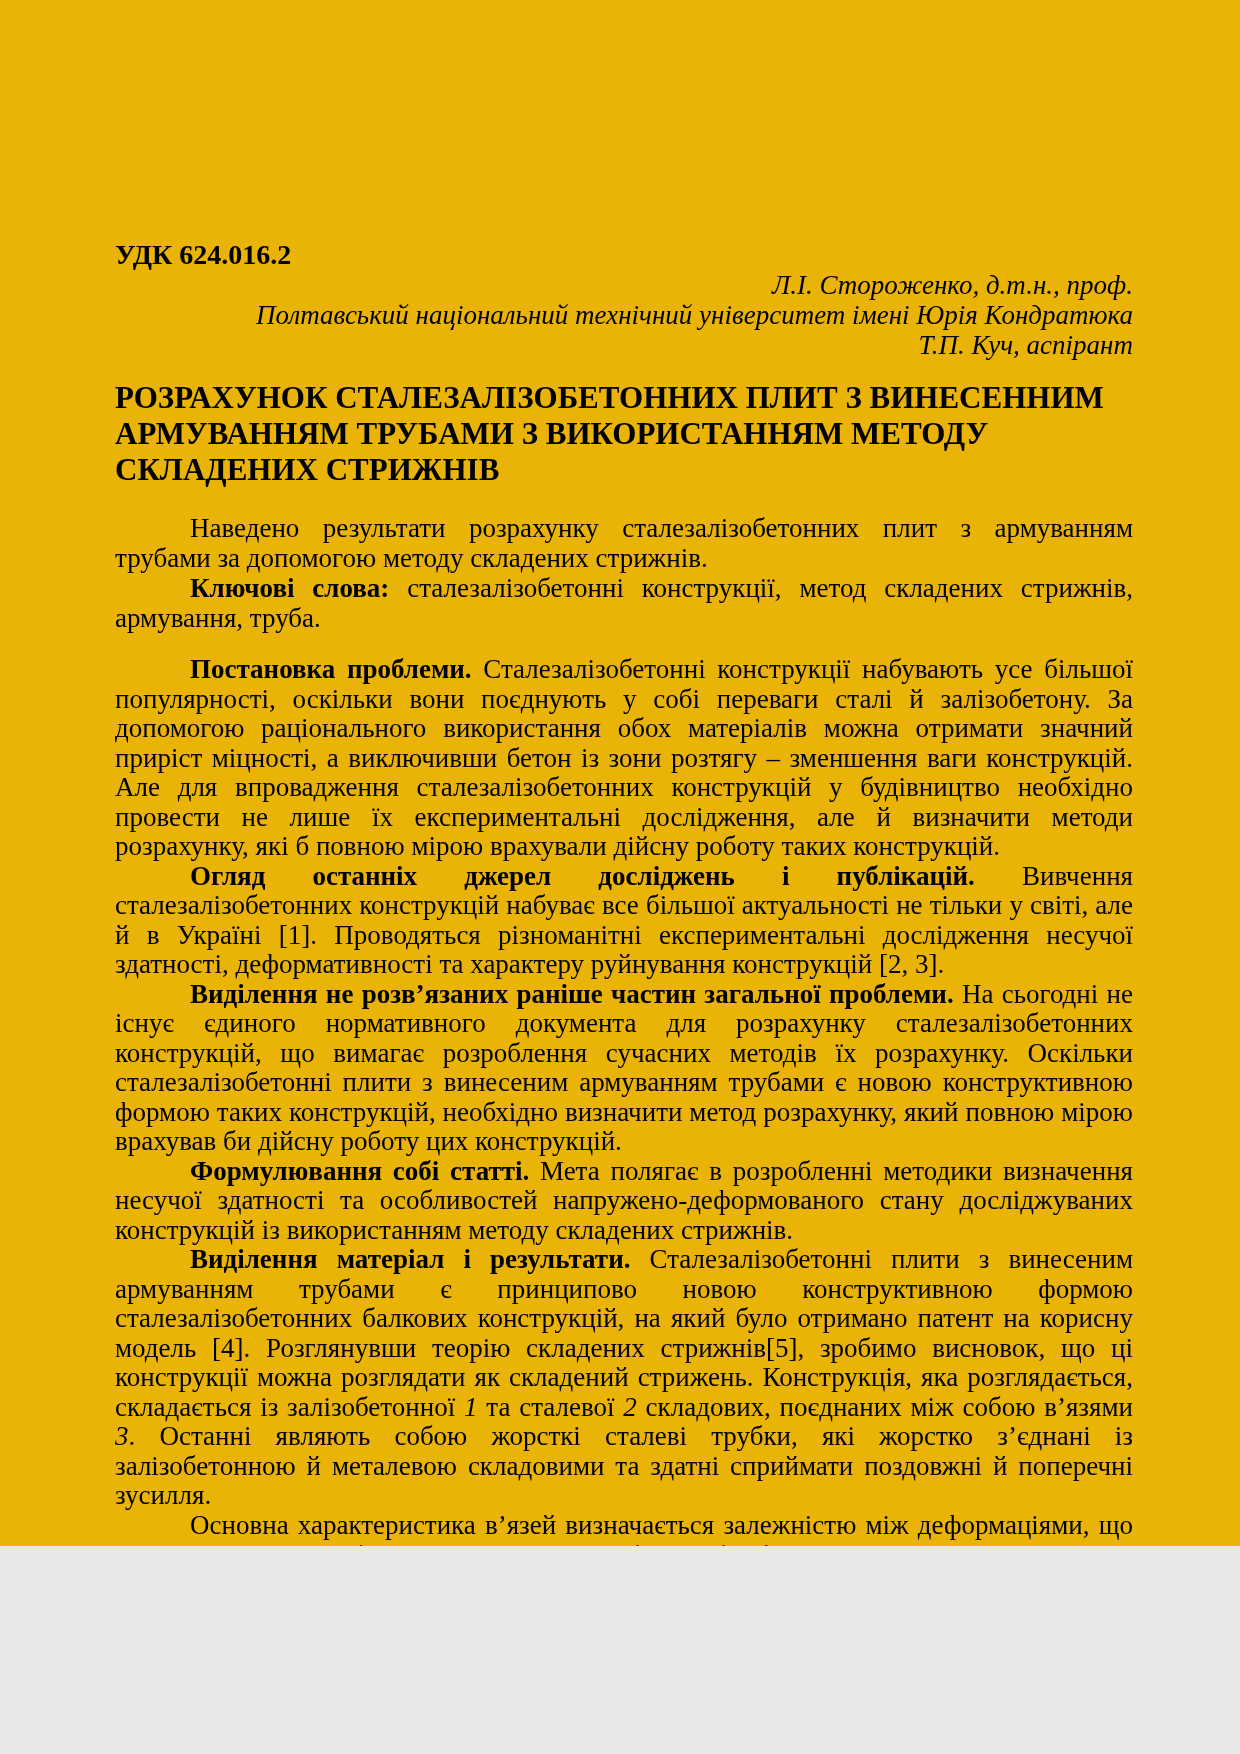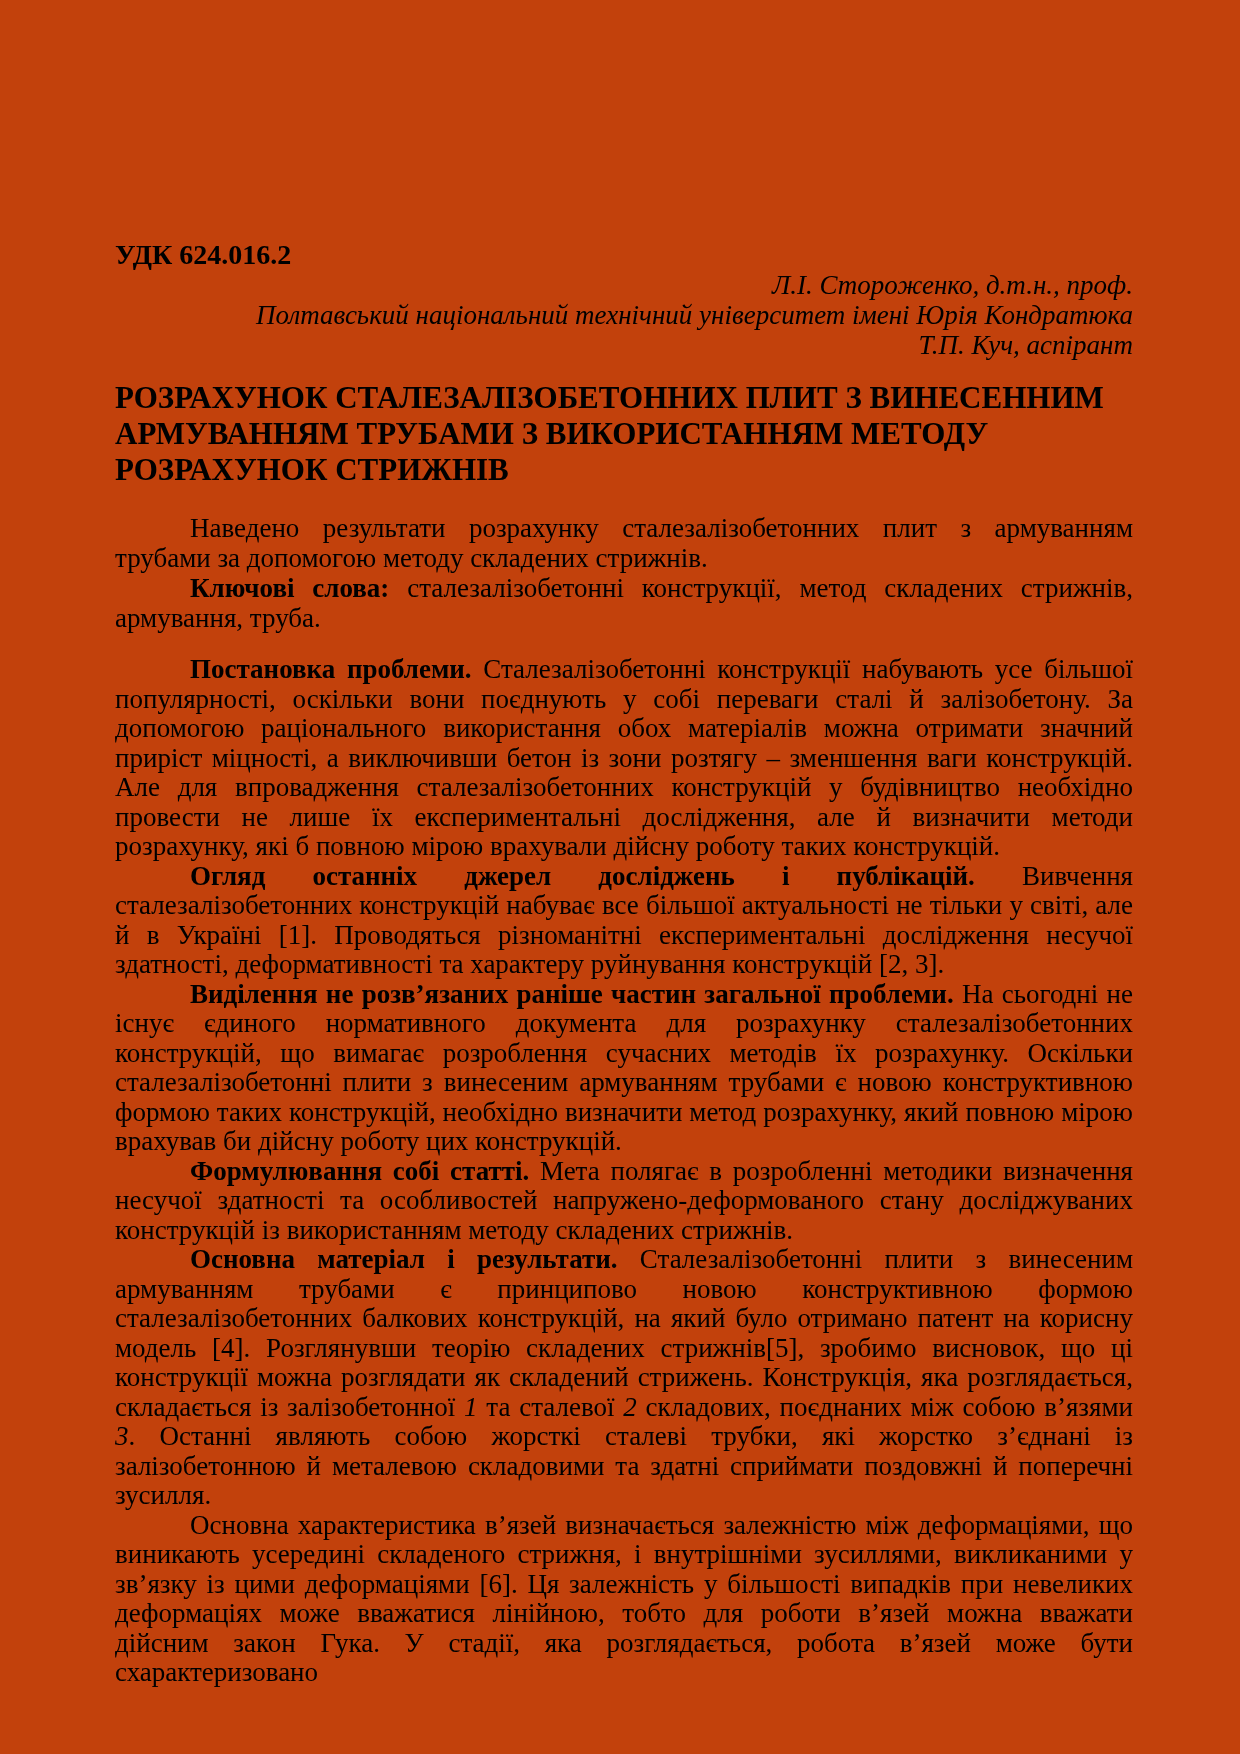--- a/index.html
+++ b/index.html
@@ -3,23 +3,23 @@
 <meta charset="utf-8">
 <style>
   html, body {
     margin: 0;
     padding: 0;
     background: #e8e8e8;
   }
   .page {
     position: relative;
     width: 1240px;
-    height: 1754px;
+    height: 1546px;
     margin: 0 auto;
-    background: #c2410c;
+    background: #eab308;
     color: #000000;
     font-family: "Liberation Serif", "DejaVu Serif", serif;
     box-sizing: border-box;
     padding: 240px 107px 4px 115px;
     overflow: hidden;
   }
   .udk {
     font-size: 28px;
     font-weight: bold;
     line-height: 30px;
@@ -73,21 +73,21 @@
 
   <div class="authors">
     <div>Л.І. Стороженко, д.т.н., проф.</div>
     <div>Полтавський національний технічний університет імені Юрія Кондратюка</div>
     <div>Т.П. Куч, аспірант</div>
   </div>
 
   <h1 class="title">
     <div>РОЗРАХУНОК СТАЛЕЗАЛІЗОБЕТОННИХ ПЛИТ З ВИНЕСЕННИМ</div>
     <div>АРМУВАННЯМ ТРУБАМИ З ВИКОРИСТАННЯМ МЕТОДУ</div>
-    <div>РОЗРАХУНОК СТРИЖНІВ</div>
+    <div>СКЛАДЕНИХ СТРИЖНІВ</div>
   </h1>
 
   <div class="abstract-block">
     <p>Наведено результати розрахунку сталезалізобетонних плит з армуванням трубами за допомогою методу складених стрижнів.</p>
     <p><span class="kw-label">Ключові слова:</span>
       <span>сталезалізобетонні конструкції, метод складених стрижнів, армування, труба.</span></p>
   </div>
 
   <div class="body-text">
 
@@ -96,20 +96,20 @@
 
     <p><span class="lead">Огляд останніх джерел досліджень і публікацій.</span>
       <span>Вивчення сталезалізобетонних конструкцій набуває все більшої актуальності не тільки у світі, але й в Україні [1]. Проводяться різноманітні експериментальні дослідження несучої здатності, деформативності та характеру руйнування конструкцій [2, 3].</span></p>
 
     <p><span class="lead">Виділення не розв’язаних раніше частин загальної проблеми.</span>
       <span>На сьогодні не існує єдиного нормативного документа для розрахунку сталезалізобетонних конструкцій, що вимагає розроблення сучасних методів їх розрахунку. Оскільки сталезалізобетонні плити з винесеним армуванням трубами є новою конструктивною формою таких конструкцій, необхідно визначити метод розрахунку, який повною мірою врахував би дійсну роботу цих конструкцій.</span></p>
 
     <p><span class="lead">Формулювання собі статті.</span>
       <span>Мета полягає в розробленні методики визначення несучої здатності та особливостей напружено-деформованого стану досліджуваних конструкцій із використанням методу складених стрижнів.</span></p>
 
-    <p><span class="lead">Основна матеріал і результати.</span>
+    <p><span class="lead">Виділення матеріал і результати.</span>
       <span>Сталезалізобетонні плити з винесеним армуванням трубами є принципово новою конструктивною формою сталезалізобетонних балкових конструкцій, на який було отримано патент на корисну модель [4]. Розглянувши теорію складених стрижнів[5], зробимо висновок, що ці конструкції можна розглядати як складений стрижень. Конструкція, яка розглядається, складається із залізобетонної </span><i>1</i><span> та сталевої </span><i>2</i><span> складових, поєднаних між собою в’язями </span><i>3</i><span>. Останні являють собою жорсткі сталеві трубки, які жорстко з’єднані із залізобетонною й металевою складовими та здатні сприймати поздовжні й поперечні зусилля.</span></p>
 
     <p><span>Основна характеристика в’язей визначається залежністю між деформаціями, що виникають усередині складеного стрижня, і внутрішніми зусиллями, викликаними у зв’язку із цими деформаціями [6]. Ця залежність у більшості випадків при невеликих деформаціях може вважатися лінійною, тобто для роботи в’язей можна вважати дійсним закон Гука. У стадії, яка розглядається, робота в’язей може бути схарактеризовано</span></p>
 
   </div>
 
 </div>
 
 </body></html>

